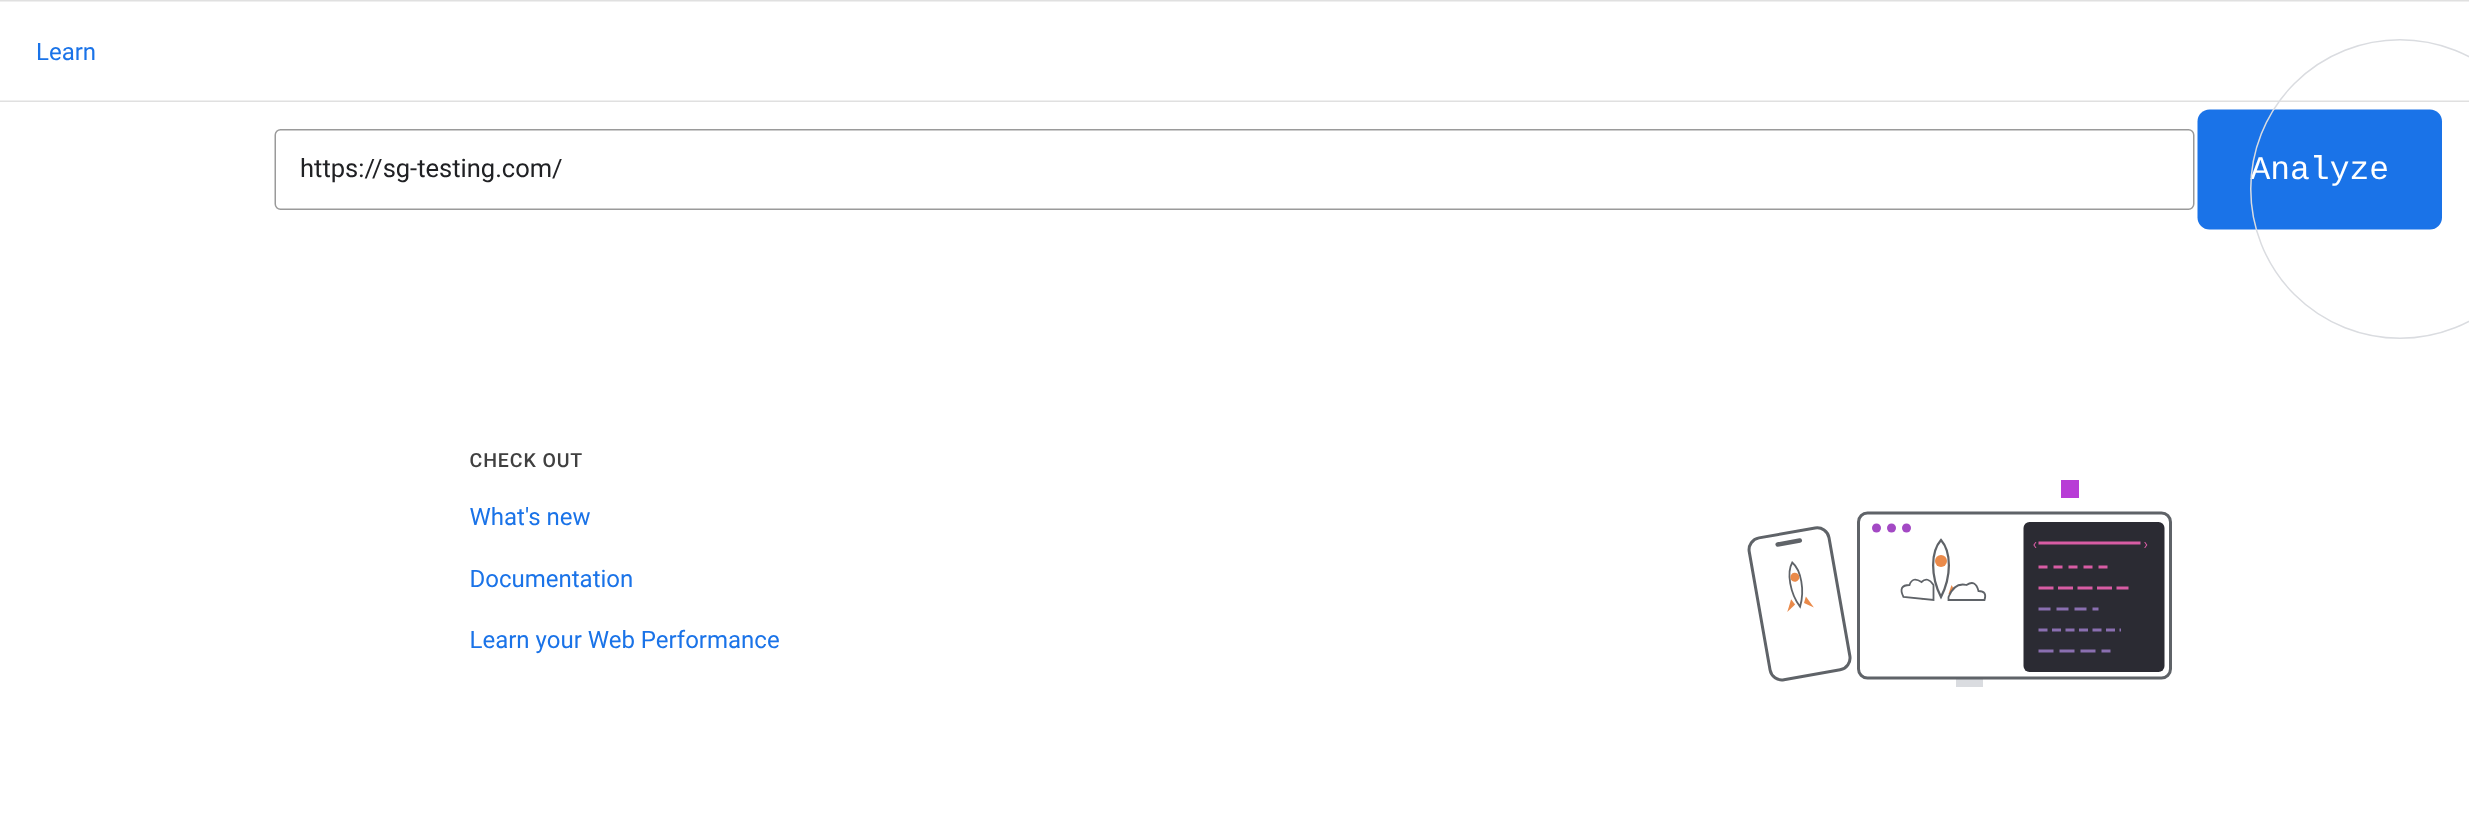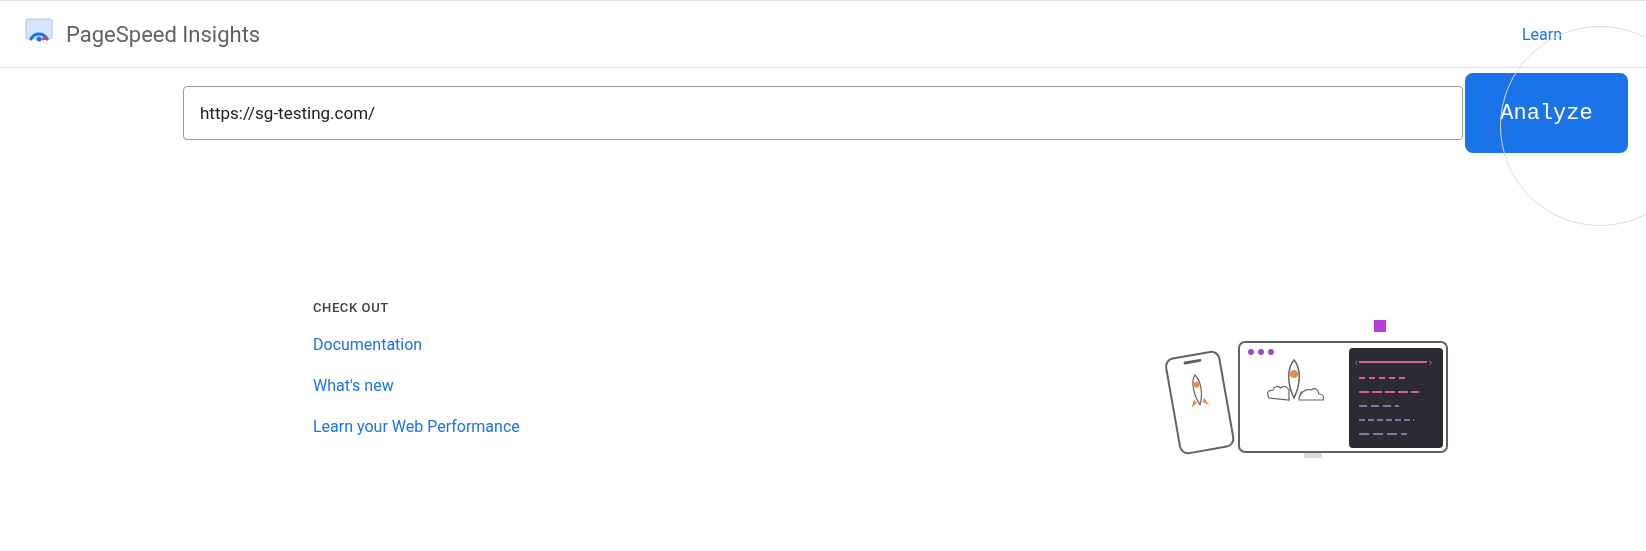--- a/index.html
+++ b/index.html
@@ -123,48 +123,37 @@
     right: -180px;
     top: 180px;
     width: 380px;
     height: 240px;
   }
 </style>
 </head>
 <body>
 
 <div class="header">
-  <div class="brand">
-    <span>
-      <svg width="30" height="30" viewBox="0 0 30 30">
-        <rect x="2" y="2" width="26" height="20" rx="2" fill="#d8e6fb" stroke="#aac6f0"></rect>
-        <path d="M 7 22 A 9 9 0 0 1 23 22" fill="none" stroke="#1a73e8" stroke-width="3" stroke-linecap="round"></path>
-        <path d="M 19 22 A 5 5 0 0 1 23 22" fill="none" stroke="#ea4335" stroke-width="3" stroke-linecap="round"></path>
-        <circle cx="15" cy="22" r="2.5" fill="#1a73e8"></circle>
-      </svg>
-    </span>
-    <span class="brand-title">PageSpeed Insights</span>
-  </div>
   <a href="#" class="docs-link">Learn</a>
 </div>
 
 <div class="search-section">
   <div class="search-wrap">
     <input type="text" class="url-input" value="https://sg-testing.com/" style="">
     <button class="analyze-btn">Analyze</button>
     <div class="analyze-circle"></div>
   </div>
 </div>
 
 <div class="content">
   <div class="left-col">
     <div class="check-out">CHECK OUT</div>
     <div class="link-list">
+      <a href="#">What's new</a>
       <a href="#">Documentation</a>
-      <a href="#">What's new</a>
       <a href="#">Learn your Web Performance</a>
     </div>
   </div>
 
   <div class="illustration">
     <svg width="380" height="240" viewBox="0 0 380 240">
 
       <rect x="215" y="0" width="12" height="12" fill="#b83cd6"></rect>
       <circle cx="22" cy="210" r="7" fill="#57bde8"></circle>
       <polygon points="268,220 260,234 276,234" fill="#e85caa"></polygon>

